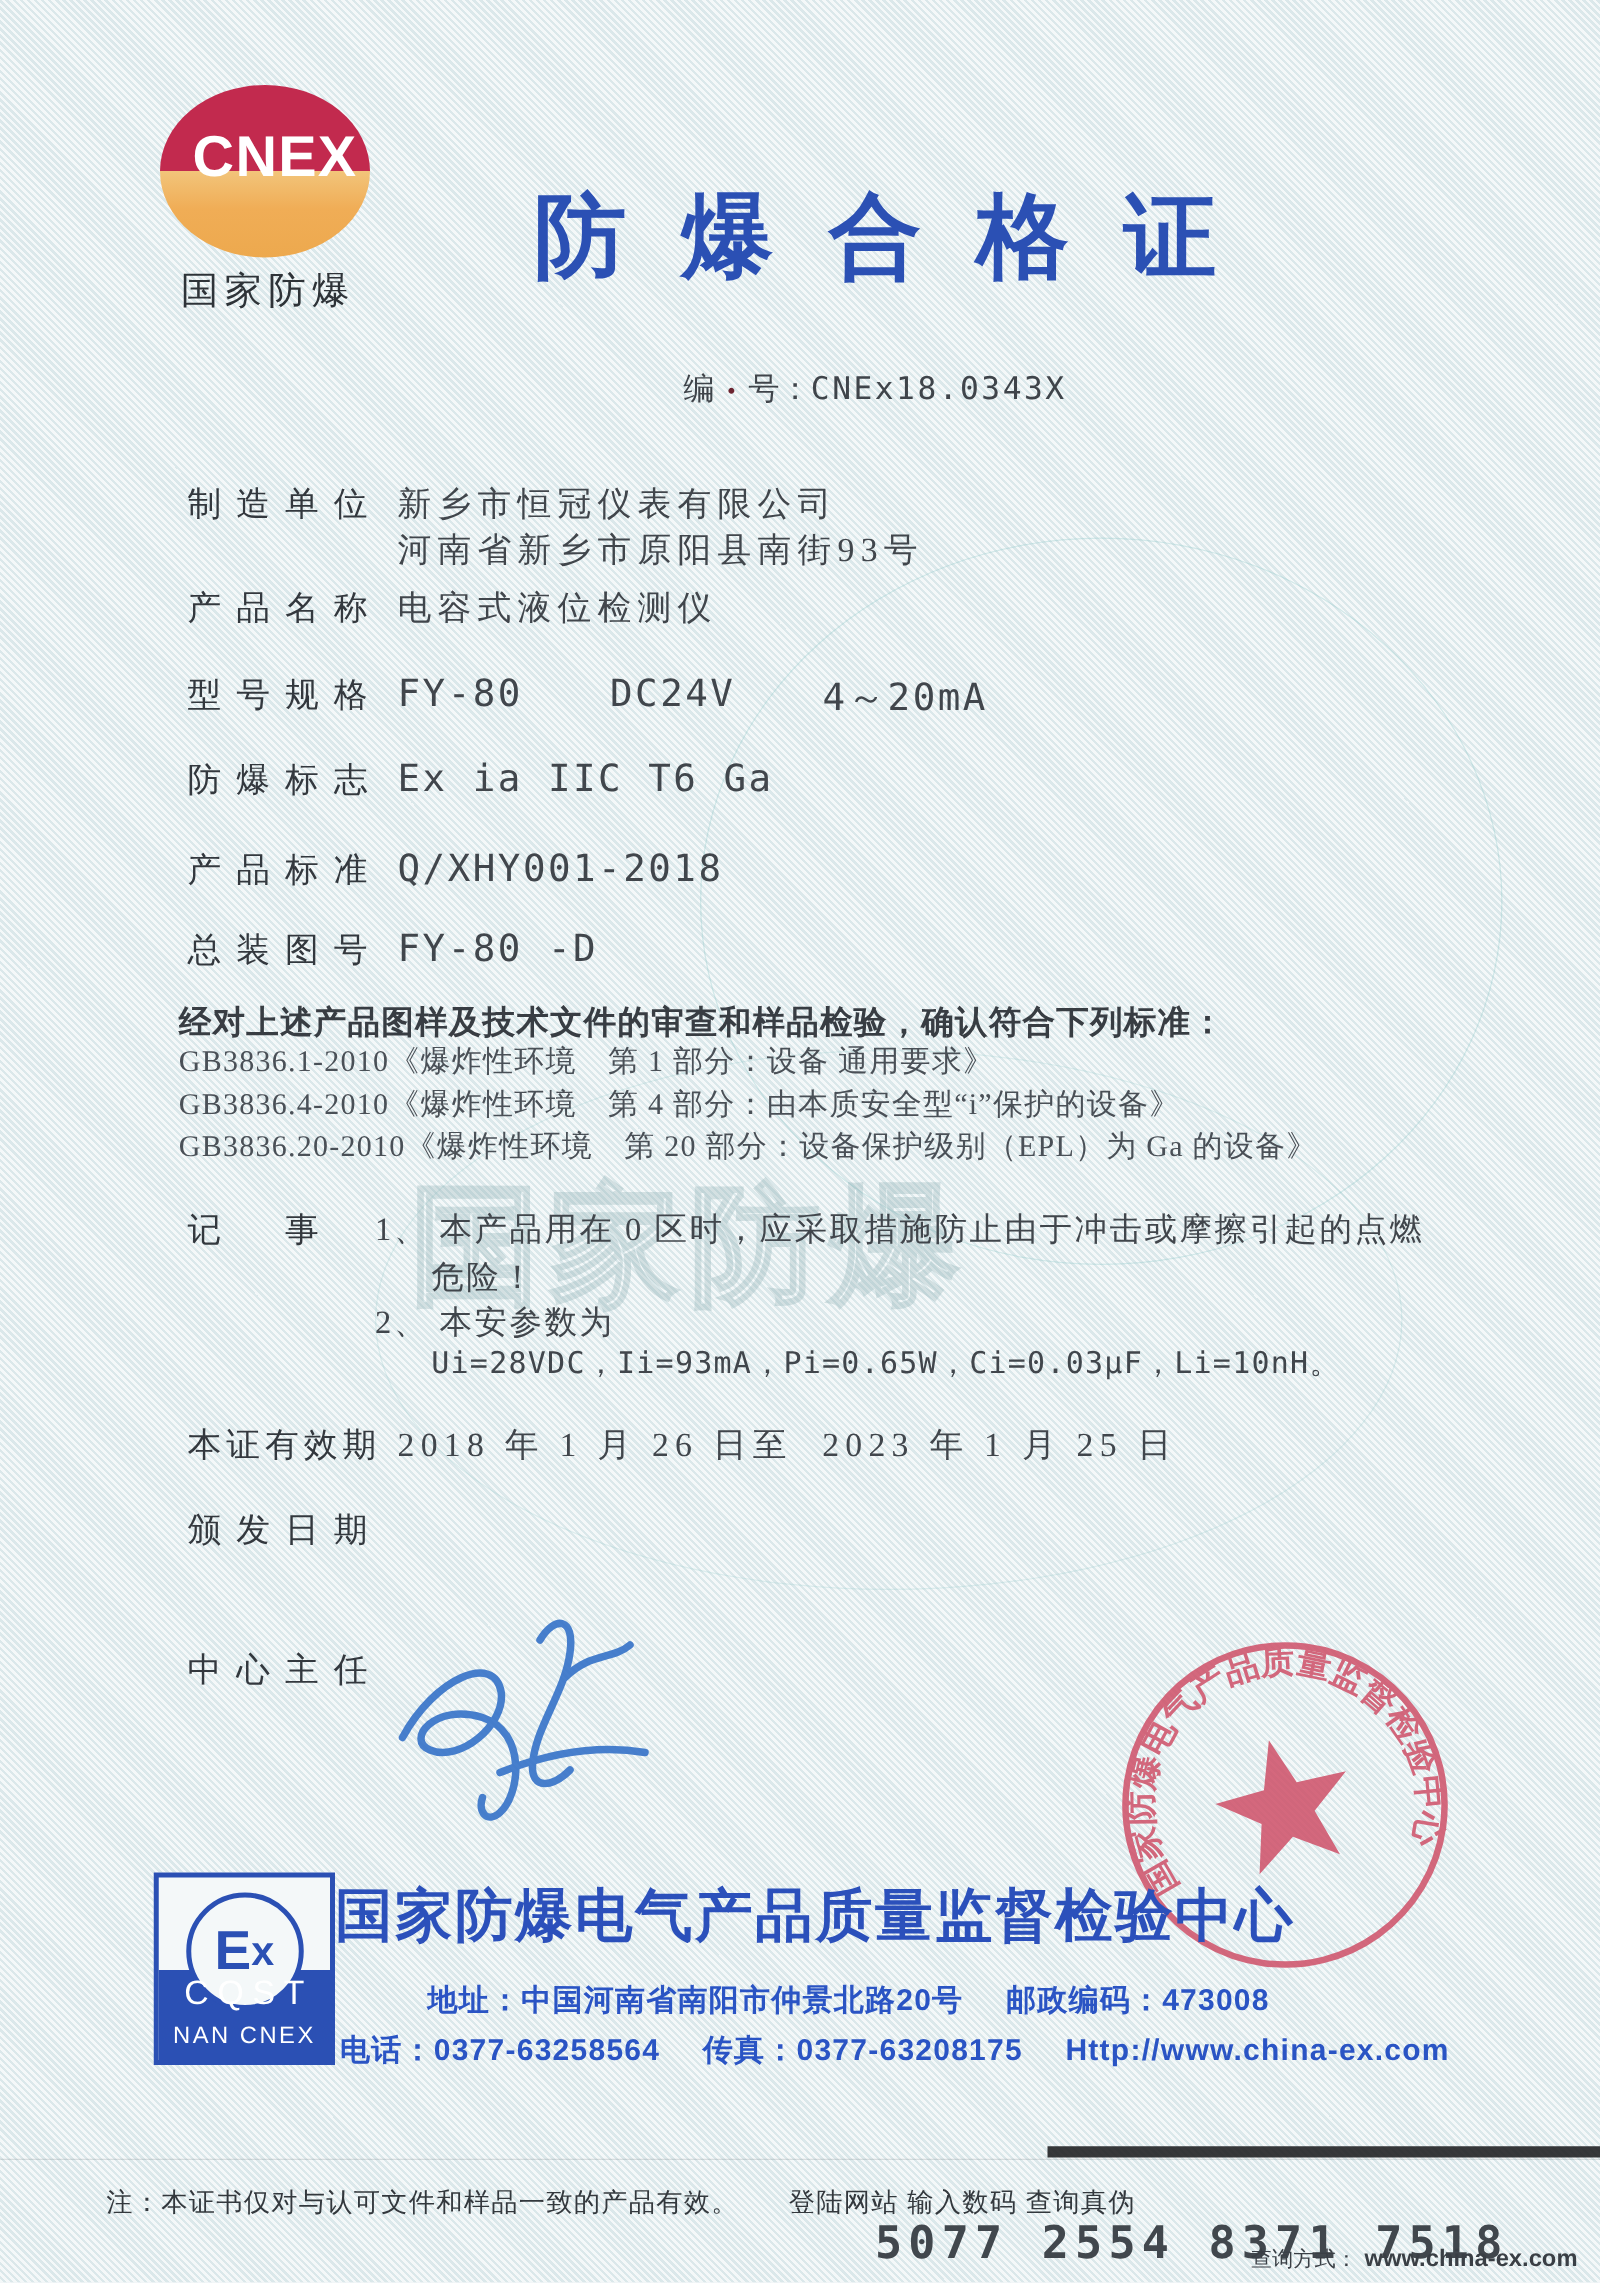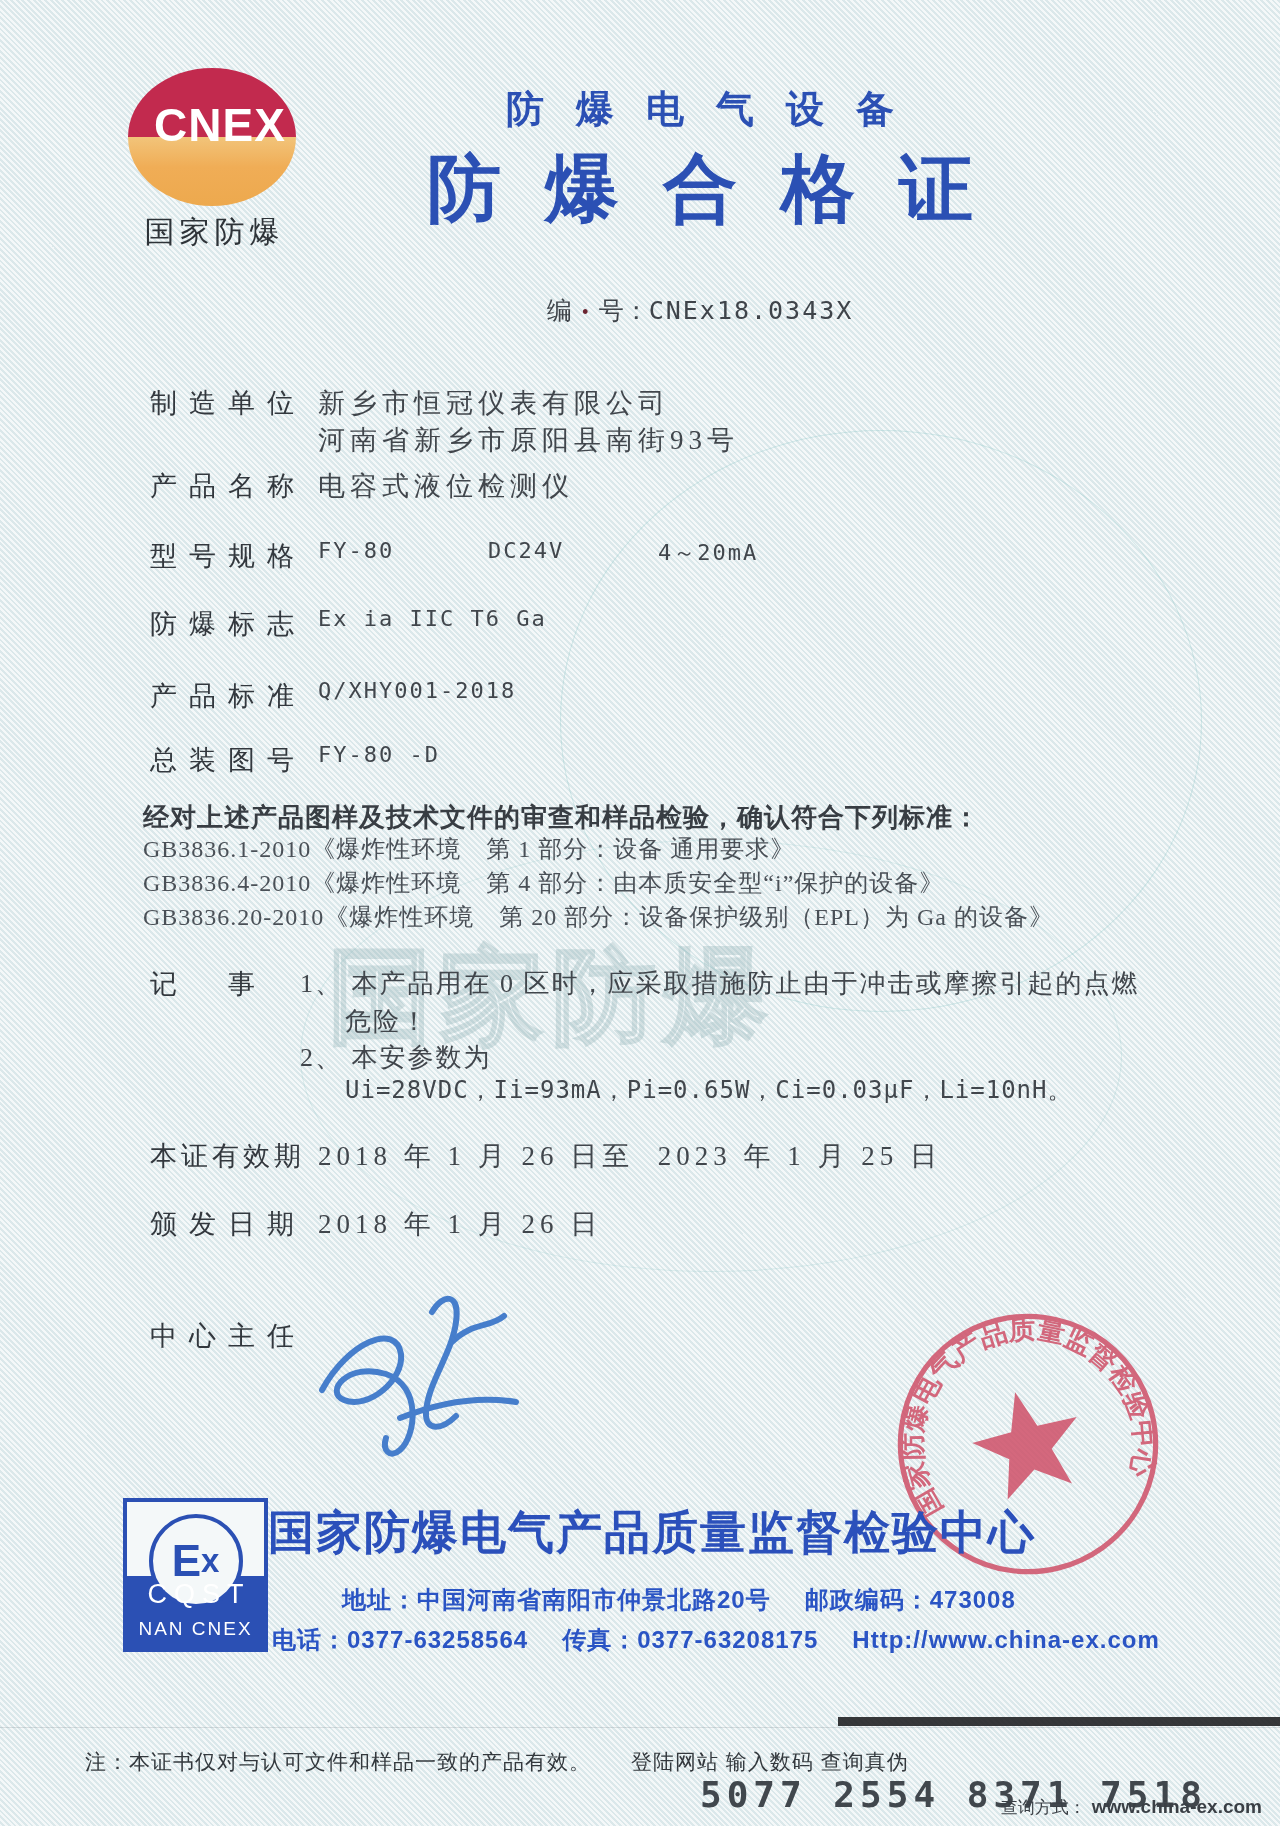--- a/index.html
+++ b/index.html
@@ -32,21 +32,21 @@
   .head-center{left:330px;width:740px;text-align:center;color:var(--blue);font-family:var(--sans);}
   .subtitle{top:84px;font-size:38px;font-weight:bold;letter-spacing:32px;text-indent:32px;}
   .title{top:140px;font-size:74px;font-weight:bold;letter-spacing:44px;text-indent:44px;}
   .number-line{top:294px;font-size:25px;color:#3f444a;font-family:var(--serif);}
   .number-line .bullet{color:#6b2430;font-size:20px;margin:0 10px;}
   .number-line .num-val{font-family:var(--mono);letter-spacing:2px;}
   
   .flabel{position:absolute;left:150px;font-size:27px;letter-spacing:12px;color:#33383e;white-space:nowrap;}
   .flabel.wide5{letter-spacing:4px;}
   .fvalue{position:absolute;left:318px;font-size:27px;letter-spacing:5px;white-space:pre;color:#41464c;}
-  .fvalue.latin{font-family:var(--mono);letter-spacing:2px;font-size:22px;}
+  .fvalue.latin{font-family:var(--mono);letter-spacing:2px;font-size:30px;}
   .frow{position:absolute;left:0;width:1032px;height:34px;}
   
   .intro{left:143px;top:800px;font-size:26px;font-weight:bold;color:#383d43;letter-spacing:1px;}
   .gbline{left:143px;font-size:24px;color:#4a5057;letter-spacing:1px;}
   
   .note-line{font-size:26px;color:#41464c;letter-spacing:2px;}
   .params{font-family:var(--mono);font-size:24px;letter-spacing:1px;}
   
   .watermark{left:328px;top:928px;font-size:104px;font-weight:bold;letter-spacing:8px;
     color:transparent;-webkit-text-stroke:2px rgba(130,168,172,.42);font-family:var(--sans);opacity:.7;}
@@ -88,21 +88,20 @@
 
   <div class="abs guil1"></div>
   <div class="abs guil2"></div>
 
   <div class="abs watermark">国家防爆</div>
 
   <div class="abs cnex-oval"></div>
   <div class="abs cnex-text">CNEX</div>
   <div class="abs cnex-caption">国家防爆</div>
 
-  <div class="abs head-center subtitle">防爆电气设备</div>
   <div class="abs head-center title">防爆合格证</div>
   <div class="abs head-center number-line">
     <span>编</span><span class="bullet">•</span><span>号：</span><span class="num-val">CNEx18.0343X</span>
   </div>
 
   <div class="frow" style="top:385px">
     <span class="flabel">制造单位</span>
     <span class="fvalue">新乡市恒冠仪表有限公司</span>
   </div>
   <div class="frow" style="top:422px">
@@ -141,21 +140,20 @@
   <div class="abs note-line" style="left:345px;top:1004px">危险！</div>
   <div class="abs note-line" style="left:300px;top:1040px">2、 本安参数为</div>
   <div class="abs note-line params" style="left:345px;top:1074px">Ui=28VDC，Ii=93mA，Pi=0.65W，Ci=0.03μF，Li=10nH。</div>
 
   <div class="frow" style="top:1138px">
     <span class="flabel wide5">本证有效期</span>
     <span class="fvalue">2018 年 1 月 26 日至  2023 年 1 月 25 日</span>
   </div>
   <div class="frow" style="top:1206px">
     <span class="flabel">颁发日期</span>
-    <span class="fvalue">2018 年 1 月 26 日</span>
   </div>
 
   <div class="abs flabel" style="top:1318px">中心主任</div>
   <svg class="abs sig-svg" width="240" height="200" viewBox="0 0 240 200">
     <g stroke="#3572c8" stroke-width="6" fill="none" stroke-linecap="round" opacity="0.9">
       <path d="M22,112 C48,64 96,44 101,76 C104,102 68,132 44,122 C24,114 48,84 86,96 C122,108 116,158 100,172 C90,181 82,172 86,160"></path>
       <path d="M132,34 C144,14 160,16 156,44 C152,76 128,104 126,134 C125,154 142,152 156,138"></path>
       <path d="M100,140 C140,124 180,118 216,124"></path>
       <path d="M152,64 C172,44 190,50 204,38"></path>
     </g>

